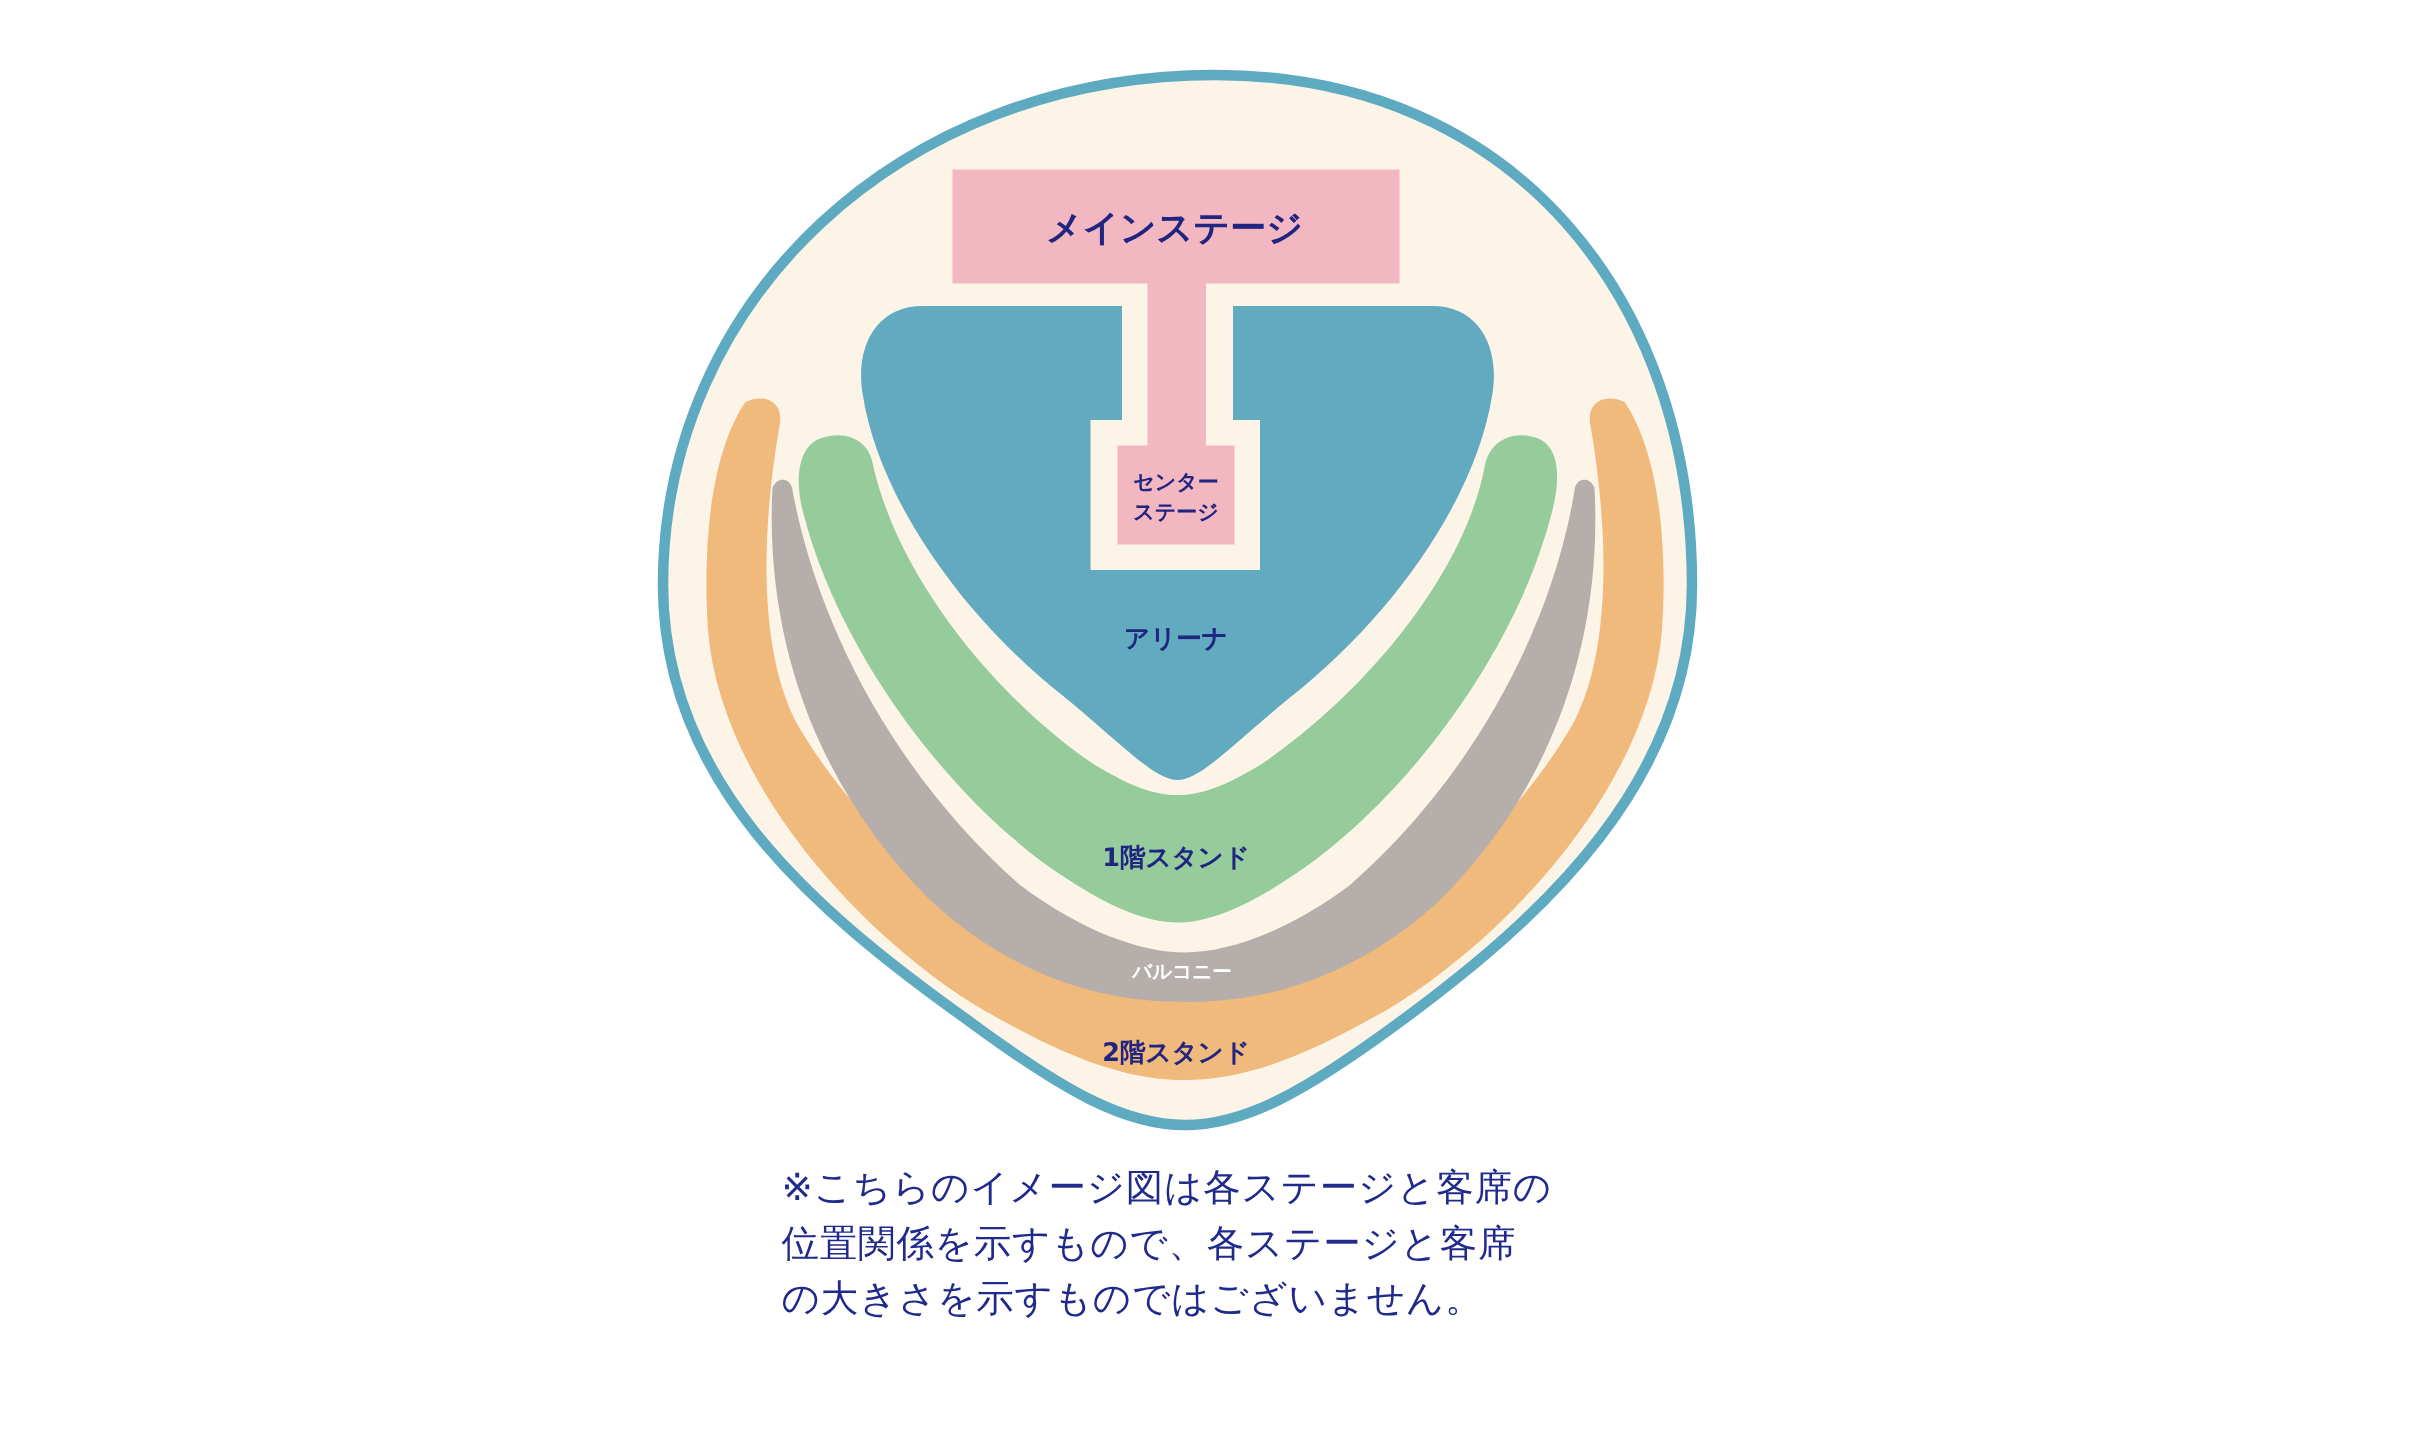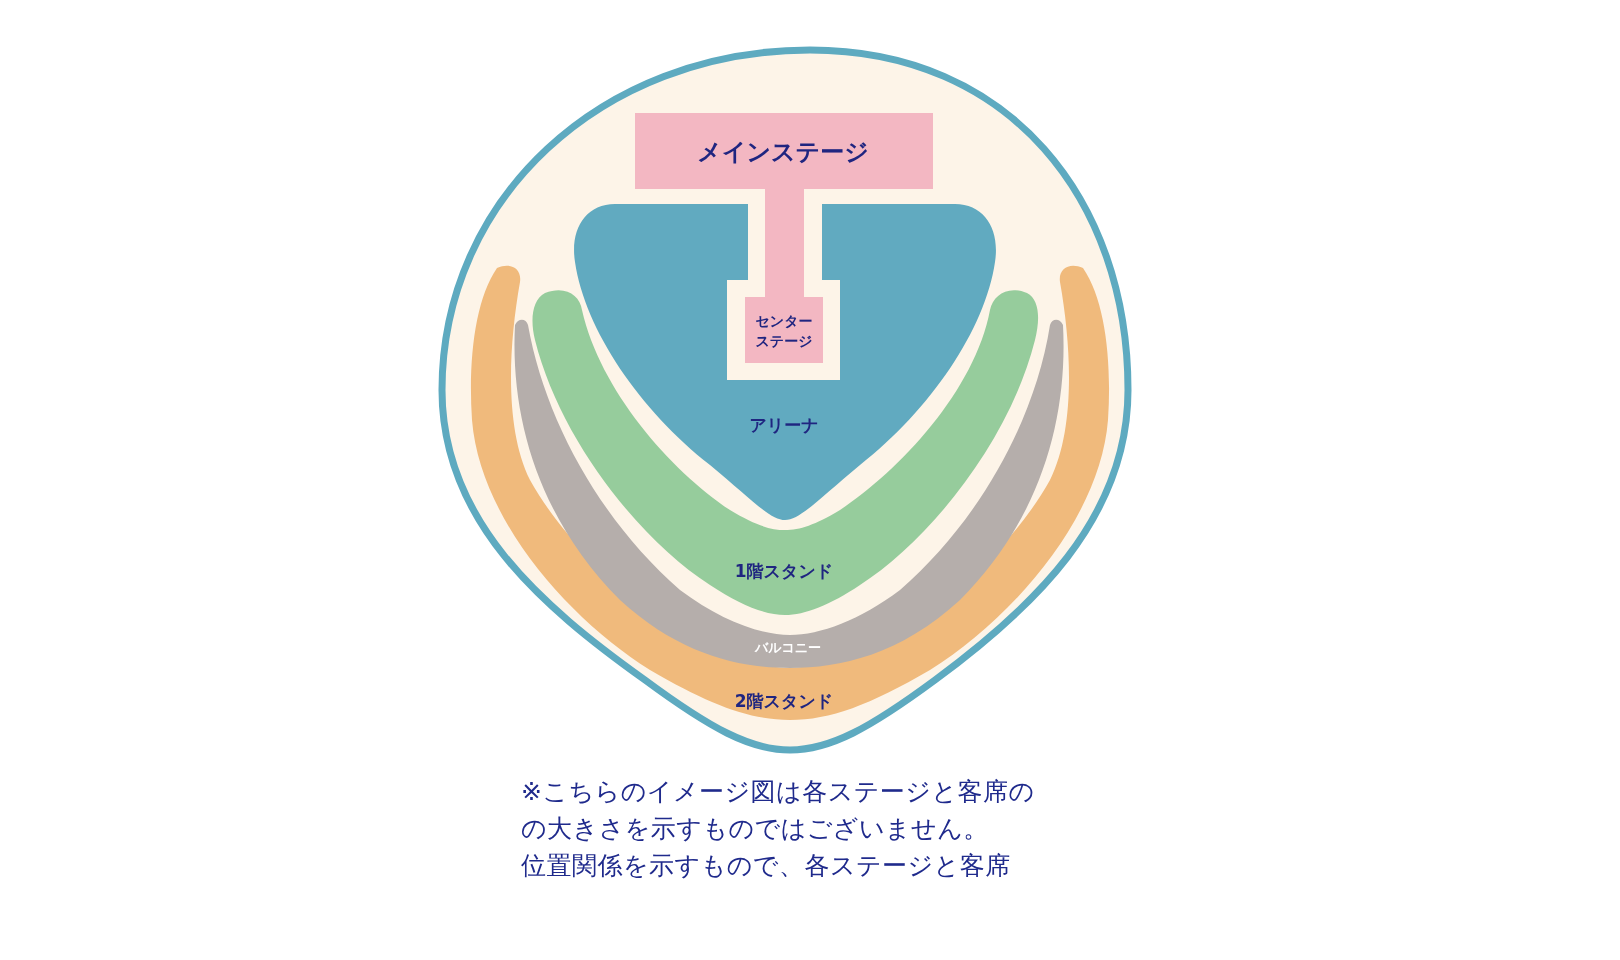--- a/index.html
+++ b/index.html
@@ -86,15 +86,15 @@
   <text class="lbl" x="784" y="326" font-size="14" fill="#1f2580">センター</text>
   <text class="lbl" x="784" y="346" font-size="14" fill="#1f2580">ステージ</text>
   <text class="lbl" x="784" y="431" font-size="17" fill="#1f2580">アリーナ</text>
   <text class="lbl" x="784" y="577" font-size="17" fill="#1f2580">1階スタンド</text>
   <text class="lbl" x="788" y="652" font-size="13" fill="#ffffff">バルコニー</text>
   <text class="lbl" x="784" y="707" font-size="17" fill="#1f2580">2階スタンド</text>
 </svg>
 
 <div class="note">
   <div>※こちらのイメージ図は各ステージと客席の</div>
+  <div>位置関係を示すもので、各ステージと客席</div>
   <div>の大きさを示すものではございません。</div>
-  <div>位置関係を示すもので、各ステージと客席</div>
 </div>
 
 </body></html>

